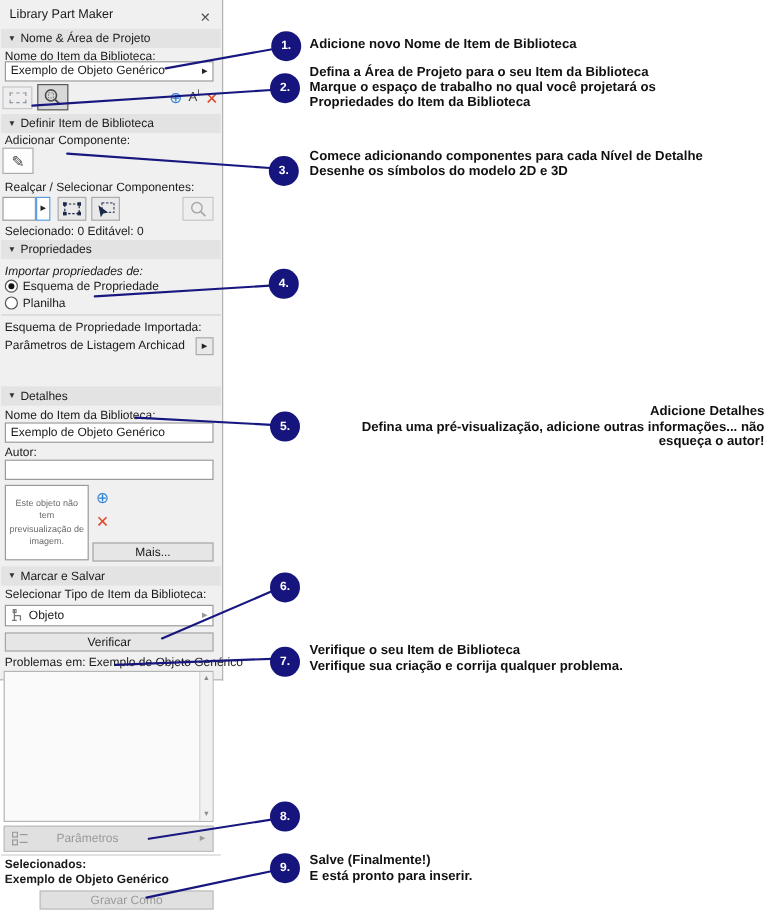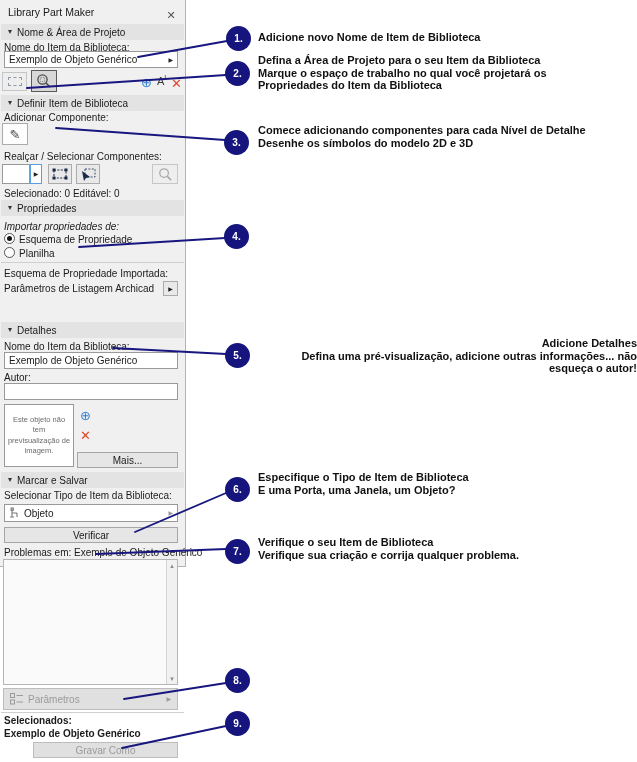--- a/index.html
+++ b/index.html
@@ -193,21 +193,21 @@
     </div>
     <div class="lbl" style="left:4px; top:547px;">Problemas em: Exemplo de Objeto Genérico</div>
 
     <div class="listbox" style="left:3px; top:559px; width:175px; height:126px;">
       <div class="scrollcol">
         <span>▴</span>
         <span>▾</span>
       </div>
     </div>
 
-    <div class="btn disabled" style="left:3px; top:688px; width:175px; height:22px; justify-content:flex-start; padding:0 6px; gap:4px;">
+    <div class="btn disabled" style="left:3px; top:688px; width:175px; height:22px; justify-content:flex-start; padding:0 6px; gap:23px;">
       <svg width="14" height="12" viewBox="0 0 14 12">
         <rect x="0.5" y="0.5" width="4" height="4" fill="none" stroke="#9a9a9a" stroke-width="1"></rect>
         <line x1="6.5" y1="2.5" x2="13" y2="2.5" stroke="#9a9a9a" stroke-width="1"></line>
         <rect x="0.5" y="7" width="4" height="4" fill="none" stroke="#9a9a9a" stroke-width="1"></rect>
         <line x1="6.5" y1="9" x2="13" y2="9" stroke="#9a9a9a" stroke-width="1"></line>
       </svg>
       <span style="flex:1; text-align:left;">Parâmetros</span>
       <span class="popup" style="color:#9a9a9a;">▶</span>
     </div>
 
@@ -263,18 +263,18 @@
 
   <div class="ann" style="left:258px; top:31px;">Adicione novo Nome de Item de Biblioteca</div>
   <div class="ann" style="left:258px; top:54px;">Defina a Área de Projeto para o seu Item da Biblioteca
 Marque o espaço de trabalho no qual você projetará os
 Propriedades do Item da Biblioteca</div>
   <div class="ann" style="left:258px; top:124px;">Comece adicionando componentes para cada Nível de Detalhe
 Desenhe os símbolos do modelo 2D e 3D</div>
   <div class="ann" style="left:258px; top:337px;text-align:right;">Adicione Detalhes
 Defina uma pré-visualização, adicione outras informações... não
 esqueça o autor!</div>
-  <div class="ann" style="left:258px; top:471px;">Especifique o Tipo de Item de Biblioteca
-E uma Porta, uma Janela, um Objeto?</div>
   <div class="ann" style="left:258px; top:536px;">Verifique o seu Item de Biblioteca
 Verifique sua criação e corrija qualquer problema.</div>
+  <div class="ann" style="left:258px; top:711px;">Salve (Finalmente!)
+E está pronto para inserir.</div>
 
 </div>
 
 </body></html>

